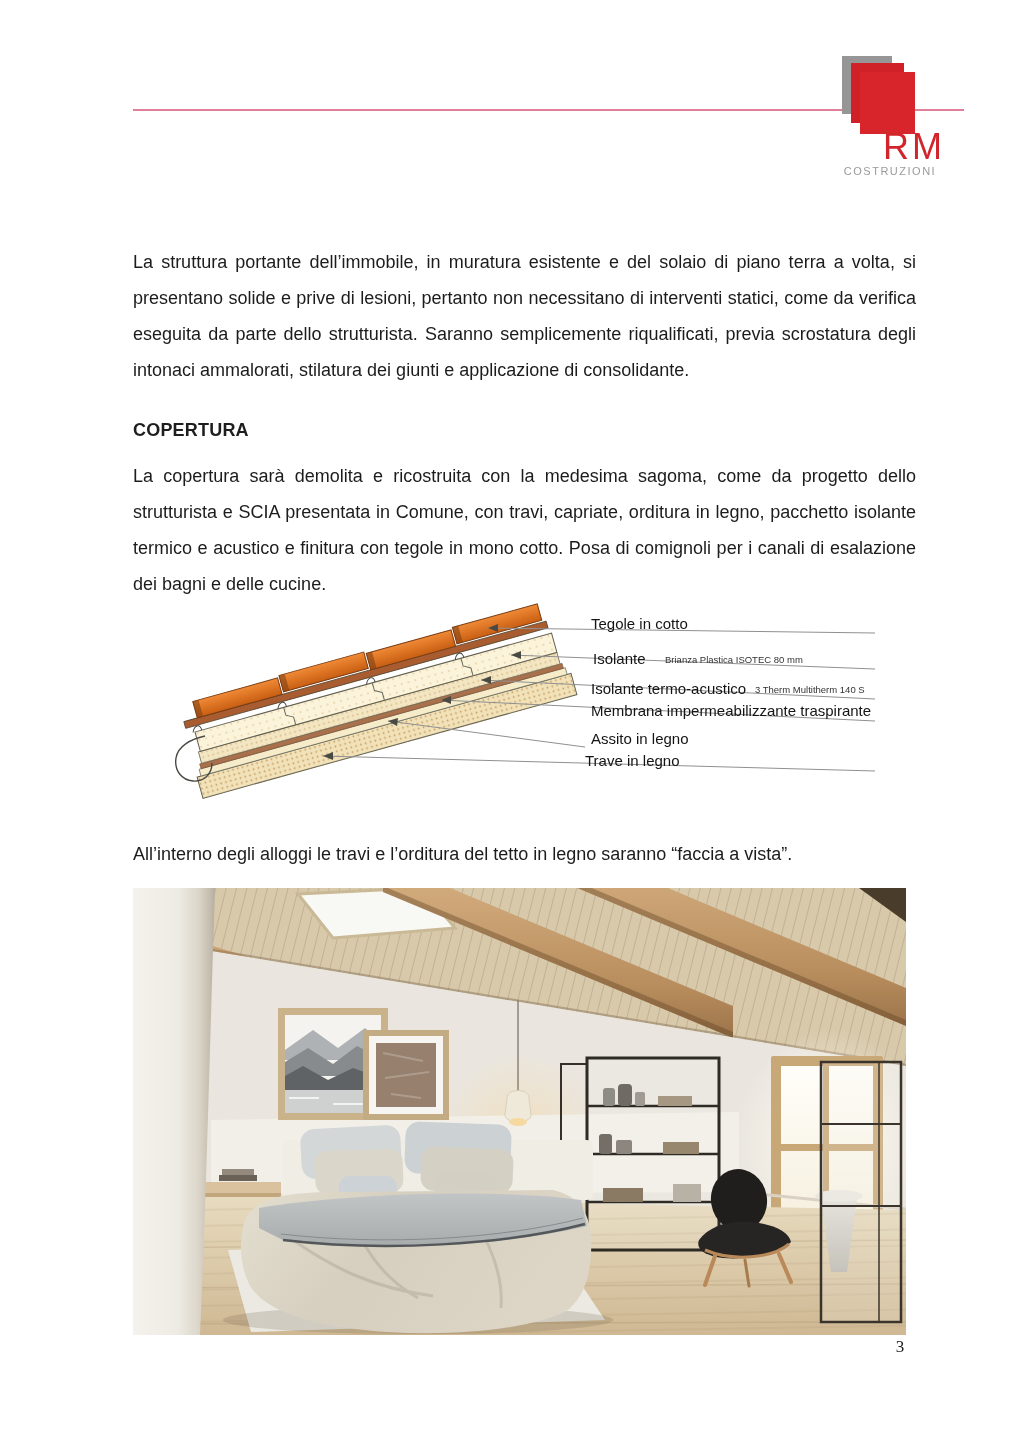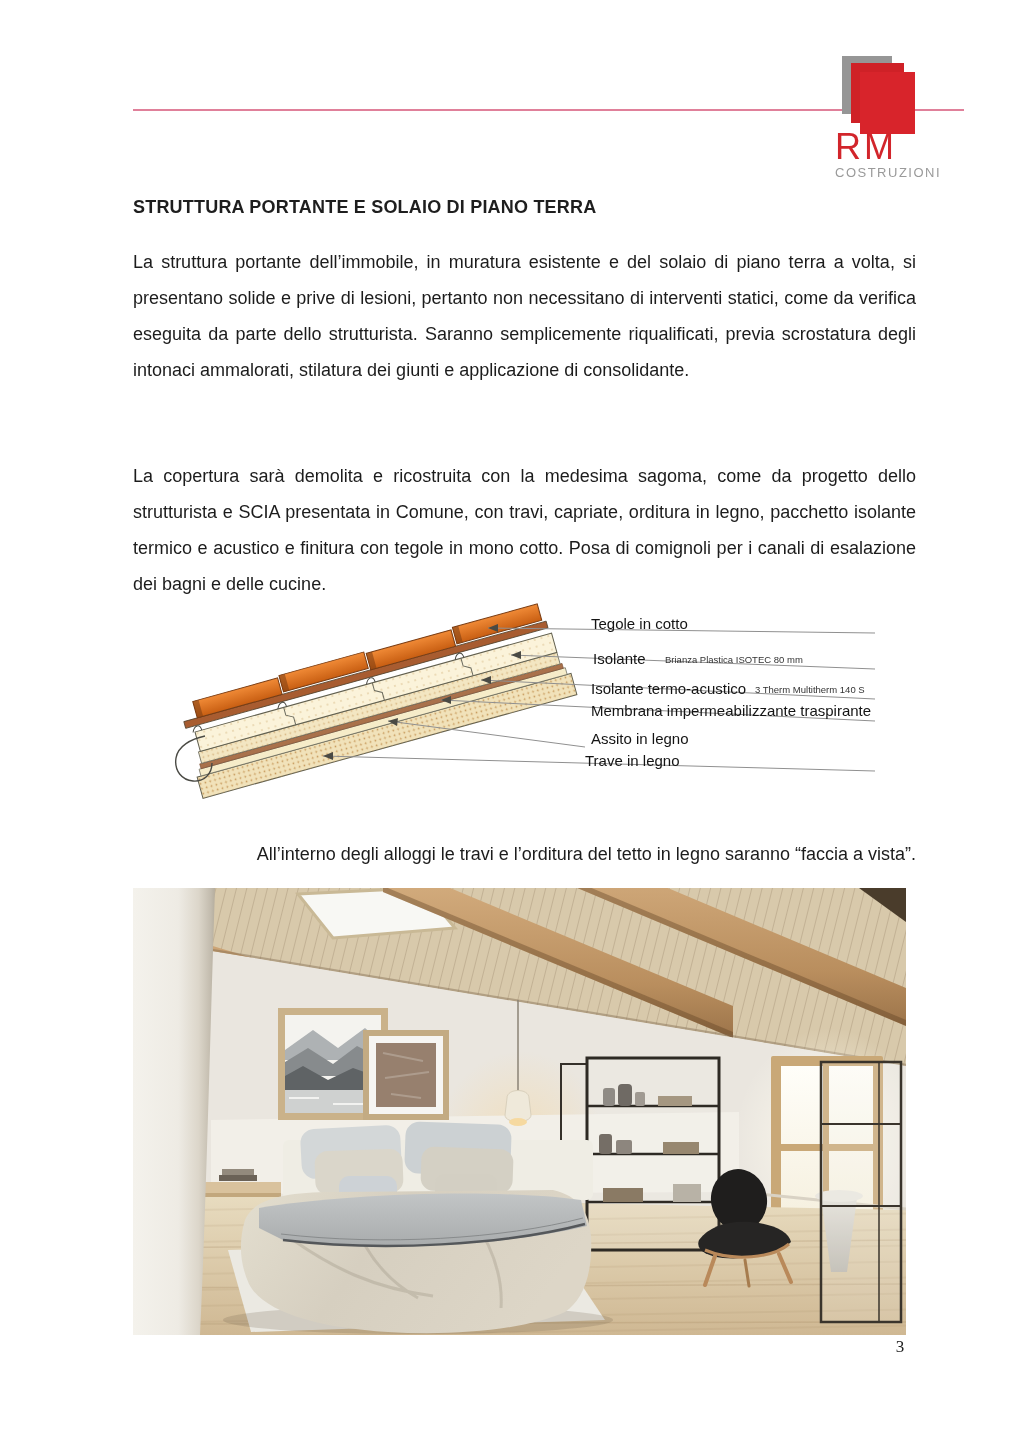--- a/index.html
+++ b/index.html
@@ -8,49 +8,49 @@
     font-family:"Liberation Sans",sans-serif;color:#1e1e1e;overflow:hidden;
   }
   .abs{position:absolute;}
   
   .rule{position:absolute;left:133px;top:109px;width:831px;height:2px;background:#e0809a;}
   .logo{position:absolute;left:835px;top:50px;width:110px;height:130px;}
   .sq{position:absolute;}
   .sq.gray{left:7px;top:6px;width:50px;height:58px;background:#969696;}
   .sq.red1{left:16px;top:13px;width:53px;height:60px;background:#cf2127;}
   .sq.red2{left:25px;top:22px;width:55px;height:62px;background:#d8242b;}
-  .logo-rm{position:absolute;left:0;top:76px;width:110px;text-align:left;
+  .logo-rm{position:absolute;left:0;top:76px;width:110px;text-align:right;
     font-size:36px;letter-spacing:3px;color:#d2252b;font-weight:400;}
-  .logo-sub{position:absolute;left:0;top:115px;width:110px;text-align:left;
-    font-size:13px;letter-spacing:1.5px;color:#9a9a9a;}
+  .logo-sub{position:absolute;left:0;top:115px;width:110px;text-align:center;
+    font-size:11px;letter-spacing:1.5px;color:#9a9a9a;}
   
   .h1{position:absolute;left:133px;width:783px;font-size:18px;font-weight:700;letter-spacing:.2px;}
   .para{position:absolute;left:133px;width:783px;font-size:18px;line-height:36px;
     text-align:justify;color:#1c1c1c;}
-  .para.last{text-align:right;}
+  .para.last{text-align:left;}
   .pageno{position:absolute;left:880px;top:1337px;width:40px;text-align:center;
     font-family:"Liberation Serif",serif;font-size:17px;color:#222;}
   svg text{font-family:"Liberation Sans",sans-serif;}
 </style>
 </head>
 <body>
 
 <div class="page">
 
   <div class="rule"></div>
   <div class="logo">
     <div class="sq gray"></div>
     <div class="sq red1"></div>
     <div class="sq red2"></div>
     <div class="logo-rm">RM</div>
     <div class="logo-sub">COSTRUZIONI</div>
   </div>
 
-  <div class="h1" style="top:197px">STRUTTURA PORTANTE E SOLAIO DI PIANO TERRA</div>
   <div class="para" style="top:244px">La struttura portante dell’immobile, in muratura esistente e del solaio di piano terra a volta, si presentano solide e prive di lesioni, pertanto non necessitano di interventi statici, come da verifica eseguita da parte dello strutturista. Saranno semplicemente riqualificati, previa scrostatura degli intonaci ammalorati, stilatura dei giunti e applicazione di consolidante.</div>
+  <div class="h1" style="top:420px">COPERTURA</div>
   <div class="para" style="top:458px">La copertura sarà demolita e ricostruita con la medesima sagoma, come da progetto dello strutturista e SCIA presentata in Comune, con travi, capriate, orditura in legno, pacchetto isolante termico e acustico e finitura con tegole in mono cotto. Posa di comignoli per i canali di esalazione dei bagni e delle cucine.</div>
 
   <svg class="abs" style="left:133px;top:600px" width="760" height="200" viewBox="0 0 760 200">
     <defs>
       <linearGradient id="tileG" x1="0" y1="0" x2="0" y2="1">
         <stop offset="0" stop-color="#f08a36"></stop>
           <stop offset="1" stop-color="#c85e12"></stop>
       </linearGradient>
       <pattern id="dotSparse" width="7" height="7" patternUnits="userSpaceOnUse">
         <circle cx="2" cy="2" r="0.8" fill="#d9bd8a"></circle>

